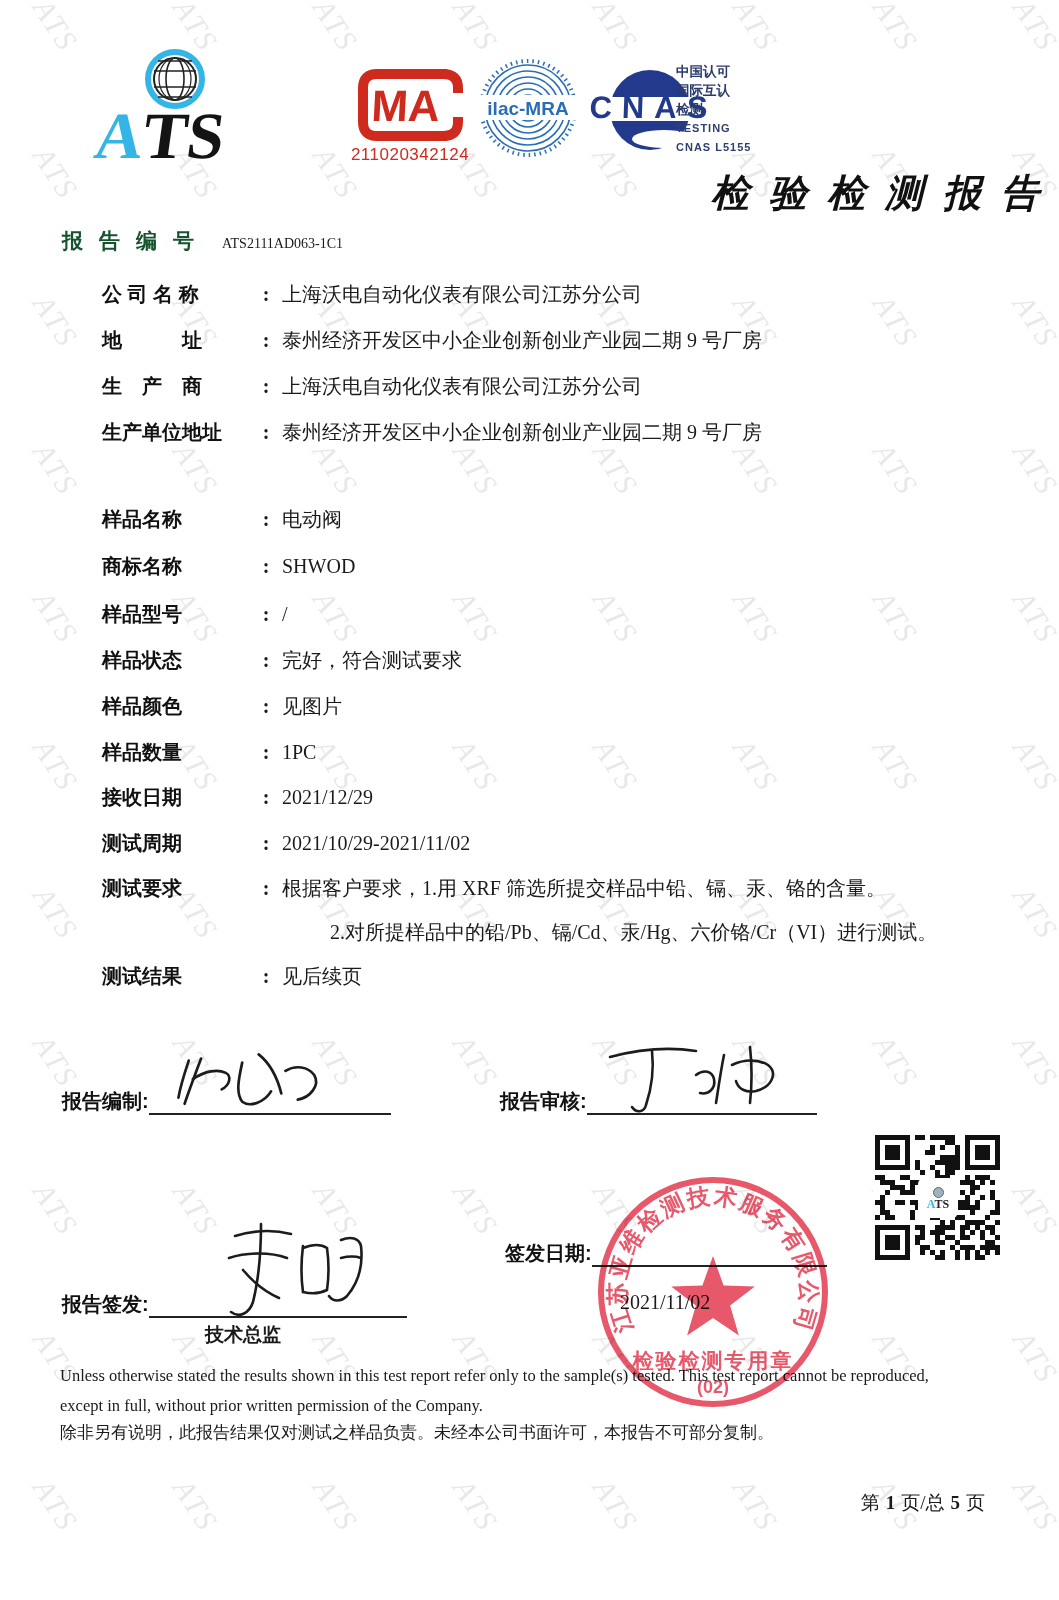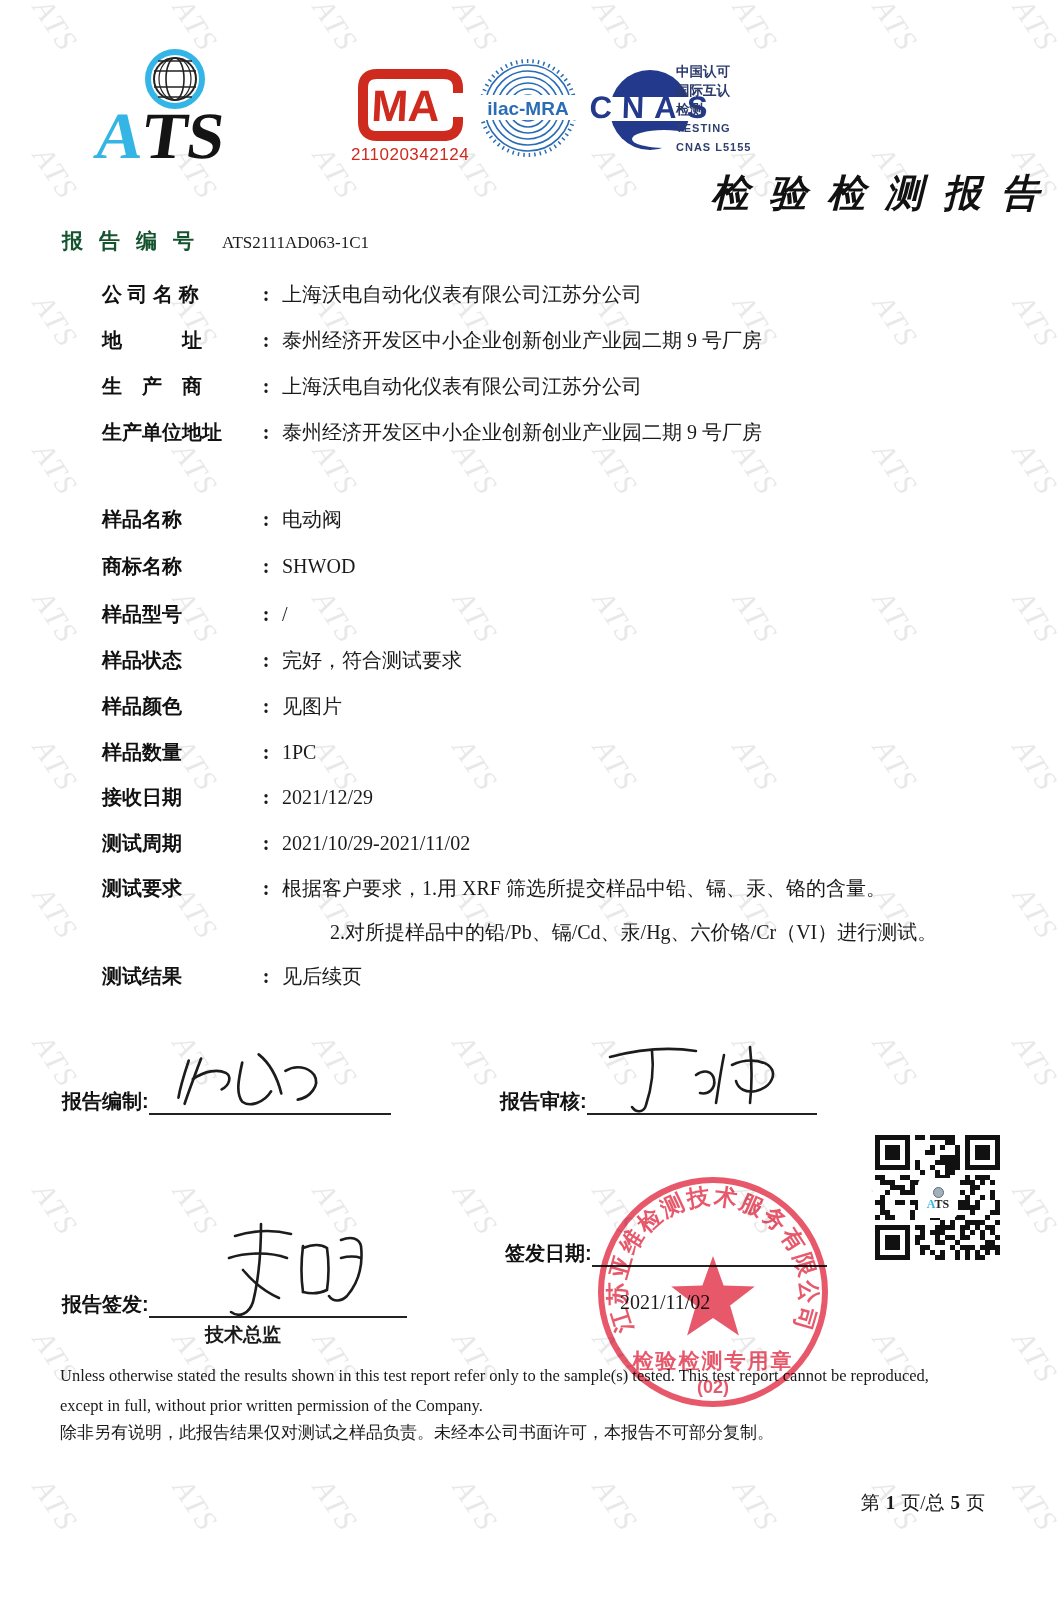--- a/index.html
+++ b/index.html
@@ -16,21 +16,21 @@
              font-family:"Liberation Sans",sans-serif;}
   #hdr-right .cjk{font-size:13.5px;font-weight:bold;}
   #hdr-right .lat{font-size:11px;font-weight:bold;letter-spacing:1px;color:#30406f;}
   
   #doc-title{left:0;top:168px;width:1059px;text-align:right;z-index:2;
              font-family:"Liberation Sans",sans-serif;font-weight:bold;font-size:38px;
              letter-spacing:20px;padding-left:20px;box-sizing:border-box;color:#111;font-style:italic;}
   #report-no{left:62px;top:227px;z-index:2;display:flex;align-items:baseline;}
   #report-no .lbl{font-family:"Liberation Sans",sans-serif;font-weight:bold;font-size:21px;
                   letter-spacing:16px;color:#14532d;}
-  #report-no .val{font-size:17px;margin-left:12px;white-space:pre;}
+  #report-no .val{font-size:14px;margin-left:12px;white-space:pre;}
   .row{position:absolute;left:60px;display:flex;align-items:baseline;z-index:2;margin-left:42px;}
   .row .lbl{width:148px;font-family:"Liberation Sans",sans-serif;font-weight:bold;
             font-size:20px;white-space:pre;color:#111;flex:none;}
   .row .colon{width:32px;text-align:center;font-size:20px;font-weight:bold;flex:none;}
   .row .val{font-size:20px;white-space:pre;}
   .wide-note{position:absolute;left:60px;z-index:2;font-family:"Liberation Sans",sans-serif;
              font-weight:bold;font-size:20px;color:#111;}
   #req-line2{position:absolute;left:330px;top:919px;font-size:20px;z-index:2;white-space:pre;}
   
   .sigrow{position:absolute;display:flex;align-items:flex-end;z-index:2;}

